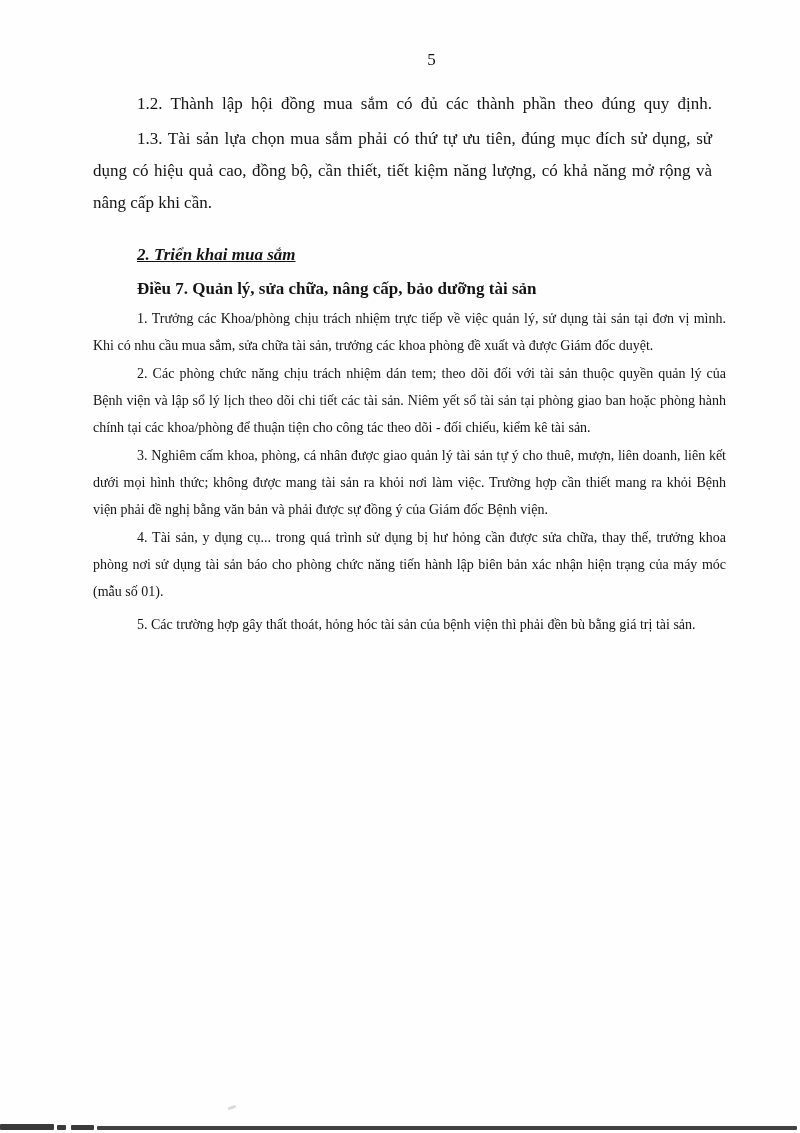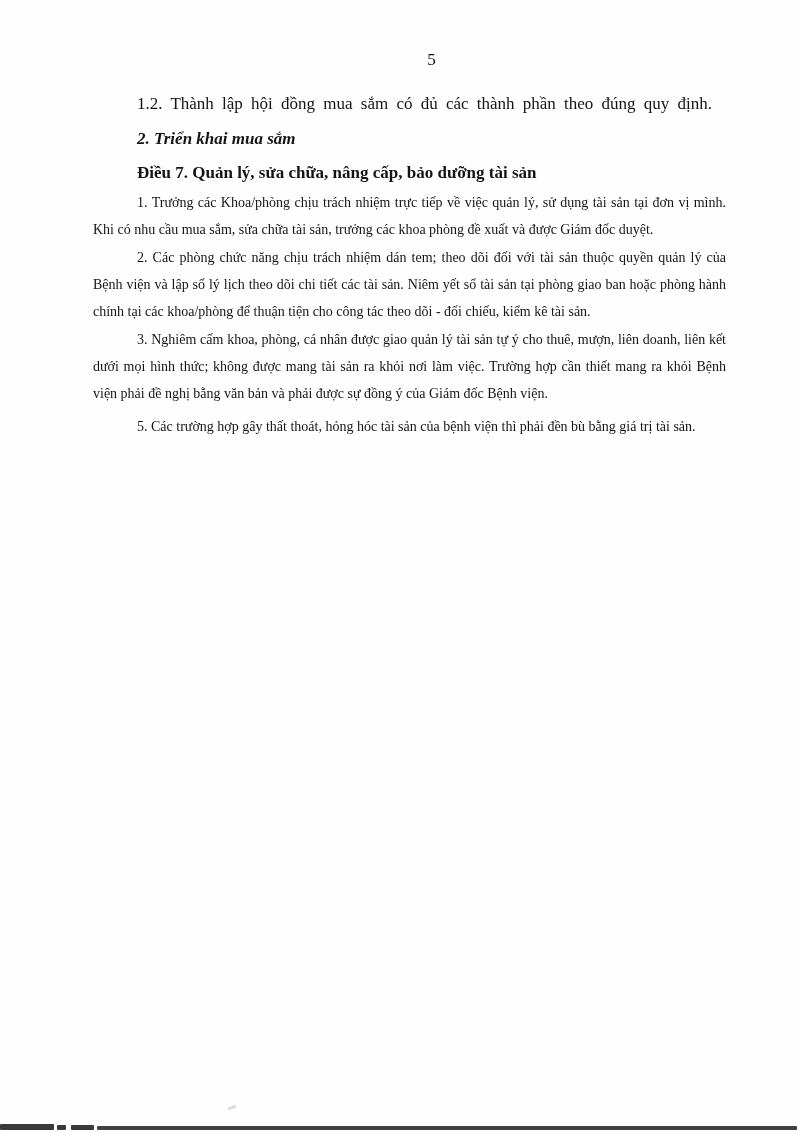--- a/index.html
+++ b/index.html
@@ -40,21 +40,22 @@
   }
   .para.lg.flush {
     text-align-last: justify;
   }
   
   .h-italic {
     font-size: 17px;
     line-height: 32px;
     font-weight: bold;
     font-style: italic;
-    margin: 3px 0 1px 0;
+    margin: 20px 0 1px 0;
+    text-decoration: underline;
   }
   
   .h-bold {
     font-size: 17px;
     line-height: 31px;
     font-weight: bold;
     margin: 2px 0 1px 0;
   }
   
   .para.sm {
@@ -88,25 +89,27 @@
   }
 </style>
 </head>
 <body>
 
 <div class="page">
   <div class="content">
     <p class="page-number">5</p>
     <div>
         <p class="para lg flush">1.2. Thành lập hội đồng mua sắm có đủ các thành phần theo đúng quy định.</p>
+        <p class="para lg">1.3. Tài sản lựa chọn mua sắm phải có thứ tự ưu tiên, đúng mục đích sử dụng, sử dụng có hiệu quả cao, đồng bộ, cần thiết, tiết kiệm năng lượng, có khả năng mở rộng và nâng cấp khi cần.</p>
         <p class="h-italic">2. Triển khai mua sắm</p>
         <p class="h-bold">Điều 7. Quản lý, sửa chữa, nâng cấp, bảo dưỡng tài sản</p>
         <p class="para sm">1. Trưởng các Khoa/phòng chịu trách nhiệm trực tiếp về việc quản lý, sử dụng tài sản tại đơn vị mình. Khi có nhu cầu mua sắm, sửa chữa tài sản, trưởng các khoa phòng đề xuất và được Giám đốc duyệt.</p>
         <p class="para sm">2. Các phòng chức năng chịu trách nhiệm dán tem; theo dõi đối với tài sản thuộc quyền quản lý của Bệnh viện và lập sổ lý lịch theo dõi chi tiết các tài sản. Niêm yết sổ tài sản tại phòng giao ban hoặc phòng hành chính tại các khoa/phòng để thuận tiện cho công tác theo dõi - đối chiếu, kiểm kê tài sản.</p>
         <p class="para sm">3. Nghiêm cấm khoa, phòng, cá nhân được giao quản lý tài sản tự ý cho thuê, mượn, liên doanh, liên kết dưới mọi hình thức; không được mang tài sản ra khỏi nơi làm việc. Trường hợp cần thiết mang ra khỏi Bệnh viện phải đề nghị bằng văn bản và phải được sự đồng ý của Giám đốc Bệnh viện.</p>
+        <p class="para sm">4. Tài sản, y dụng cụ... trong quá trình sử dụng bị hư hỏng cần được sửa chữa, thay thế, trưởng khoa phòng nơi sử dụng tài sản báo cho phòng chức năng tiến hành lập biên bản xác nhận hiện trạng của máy móc (mẫu số 01).</p>
         <p class="para sm">5. Các trường hợp gây thất thoát, hỏng hóc tài sản của bệnh viện thì phải đền bù bằng giá trị tài sản.</p>
       </div>
   </div>
 
   <div class="scan-speck"></div>
   <div class="scan-line seg1"></div>
   <div class="scan-line seg2"></div>
   <div class="scan-line seg3"></div>
   <div class="scan-line seg4"></div>
 </div>

